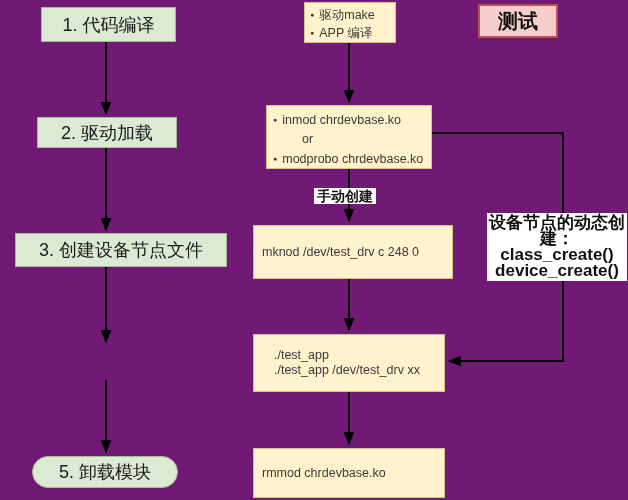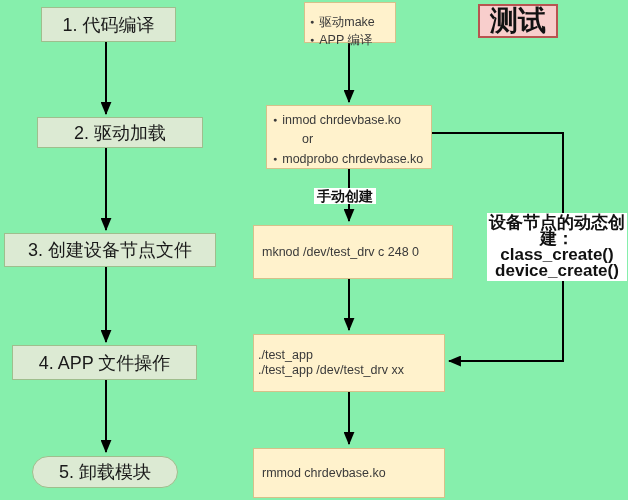--- a/index.html
+++ b/index.html
@@ -2,21 +2,21 @@
 <html style="--green-fill: #dcead3; --green-border: #9fbe8d; --yellow-fill: #fff2cc; --yellow-border: #d5c18a; --pink-fill: #f8cecc; --pink-border: #b85450; --arrow: #000000;"><head>
 <meta charset="utf-8">
 <style>
   html, body { margin: 0; padding: 0; background: #ffffff; }
   body { font-family: "Liberation Sans", "DejaVu Sans", sans-serif; }
 
   #canvas {
     position: relative;
     width: 628px;
     height: 500px;
-    background: #86efac;
+    background: #701a75;
     overflow: hidden;
   }
 
   
   #arrows {
     position: absolute;
     left: 0; top: 0;
     width: 628px; height: 500px;
     z-index: 1;
   }
@@ -35,41 +35,41 @@
     border: 1px solid var(--green-border, #9fbe8d);
     color: #1a1a1a;
     font-size: 18px;
     display: flex;
     align-items: center;
     justify-content: center;
     white-space: nowrap;
     box-sizing: border-box;
   }
   #step1 { left: 41px;  top: 7px;   width: 135px; height: 35px; }
-  #step2 { left: 37px;  top: 117px; width: 166px; height: 31px; }
-  #step3 { left: 4px;   top: 233px; width: 212px; height: 34px; font-size: 18px; }
+  #step2 { left: 37px;  top: 117px; width: 140px; height: 31px; }
+  #step3 { left: 15px;   top: 233px; width: 212px; height: 34px; font-size: 18px; }
   #step4 { left: 12px;  top: 345px; width: 185px; height: 35px; }
   #step5 { left: 32px;  top: 456px; width: 146px; height: 32px; border-radius: 16px; }
 
   
   .cmd-box {
     position: absolute;
     z-index: 2;
     background: var(--yellow-fill, #fff2cc);
     border: 1px solid var(--yellow-border, #d5c18a);
     color: #3a3a3a;
     font-size: 12.5px;
     box-sizing: border-box;
   }
-  #boxA { left: 304px; top: 2px;   width: 92px;  height: 41px; padding: 10px 5px; }
+  #boxA { left: 304px; top: 2px;   width: 92px;  height: 41px; padding: 3px 5px; }
   #boxB { left: 266px; top: 105px; width: 166px; height: 64px; padding: 4px 6px; }
   #boxC { left: 253px; top: 225px; width: 200px; height: 54px;
           display: flex; align-items: center; padding: 0 8px; }
   #boxD { left: 253px; top: 334px; width: 192px; height: 58px;
-          display: flex; flex-direction: column; justify-content: center; padding: 0 4px; }
+          display: flex; flex-direction: column; justify-content: center; padding: 0 20px; }
   #boxE { left: 253px; top: 448px; width: 192px; height: 50px;
           display: flex; align-items: center; padding: 7px 8px; }
 
   .cmd-line { line-height: 19px; white-space: nowrap; }
   #boxA .cmd-line { line-height: 17px; }
   #boxD .cmd-line { line-height: 15px; }
   .bullet::before {
     content: "●";
     font-size: 7px;
     vertical-align: 2px;
@@ -79,21 +79,21 @@
 
   
   #test-badge {
     position: absolute;
     z-index: 2;
     left: 478px; top: 4px;
     width: 80px; height: 34px;
     background: var(--pink-fill, #f8cecc);
     border: 2px solid var(--pink-border, #b85450);
     color: #111;
-    font-size: 28px;
+    font-size: 20px;
     font-weight: bold;
     display: flex;
     align-items: center;
     justify-content: center;
     box-sizing: border-box;
   }
 
   
   .overlay-label {
     position: absolute;
@@ -135,21 +135,20 @@
     <line x1="349" y1="43" x2="349" y2="102" marker-end="url(#ah)"></line>
     <line x1="349" y1="169" x2="349" y2="221" marker-end="url(#ah)"></line>
     <line x1="349" y1="279" x2="349" y2="330" marker-end="url(#ah)"></line>
     <line x1="349" y1="392" x2="349" y2="444" marker-end="url(#ah)"></line>
     <polyline points="432,133 563,133 563,361 449,361" marker-end="url(#ah)"></polyline>
   </svg>
 
   <div class="step-box" id="step1">1. 代码编译</div>
   <div class="step-box" id="step2">2. 驱动加载</div>
   <div class="step-box" id="step3">3. 创建设备节点文件</div>
-  <div class="step-box" id="step4">4. APP 文件操作</div>
   <div class="step-box" id="step5">5. 卸载模块</div>
 
   <div class="cmd-box" id="boxA">
     <div class="cmd-line bullet">驱动make</div>
     <div class="cmd-line bullet">APP 编译</div>
   </div>
 
   <div class="cmd-box" id="boxB">
     <div class="cmd-line bullet">inmod chrdevbase.ko</div>
     <div class="cmd-line indent">or</div>

